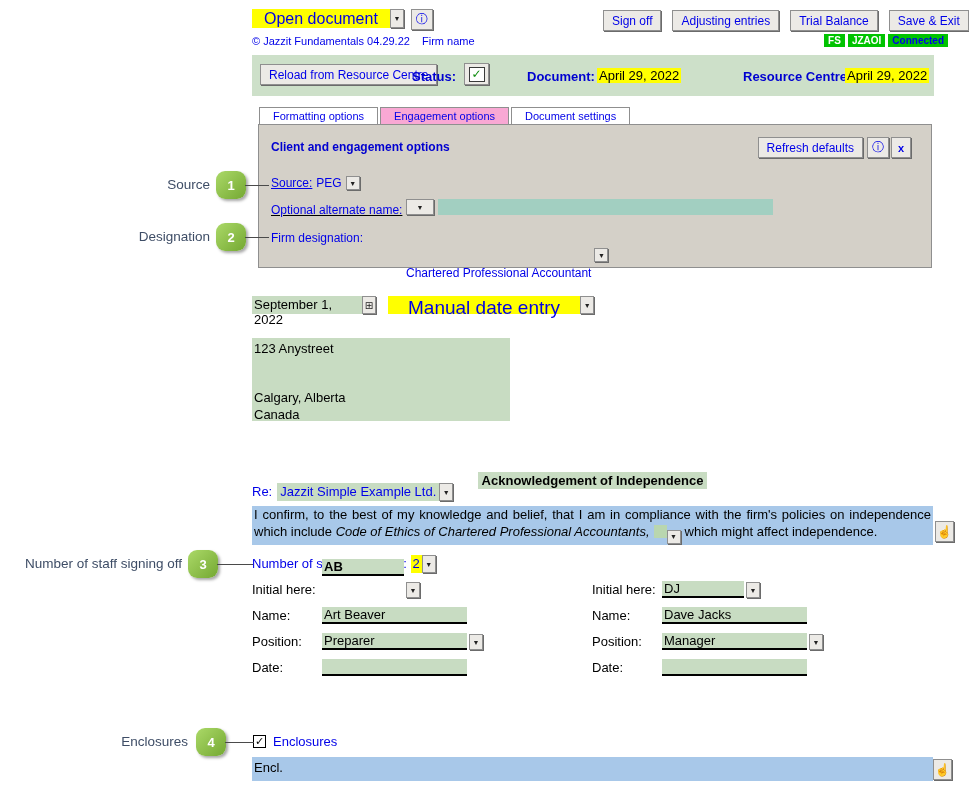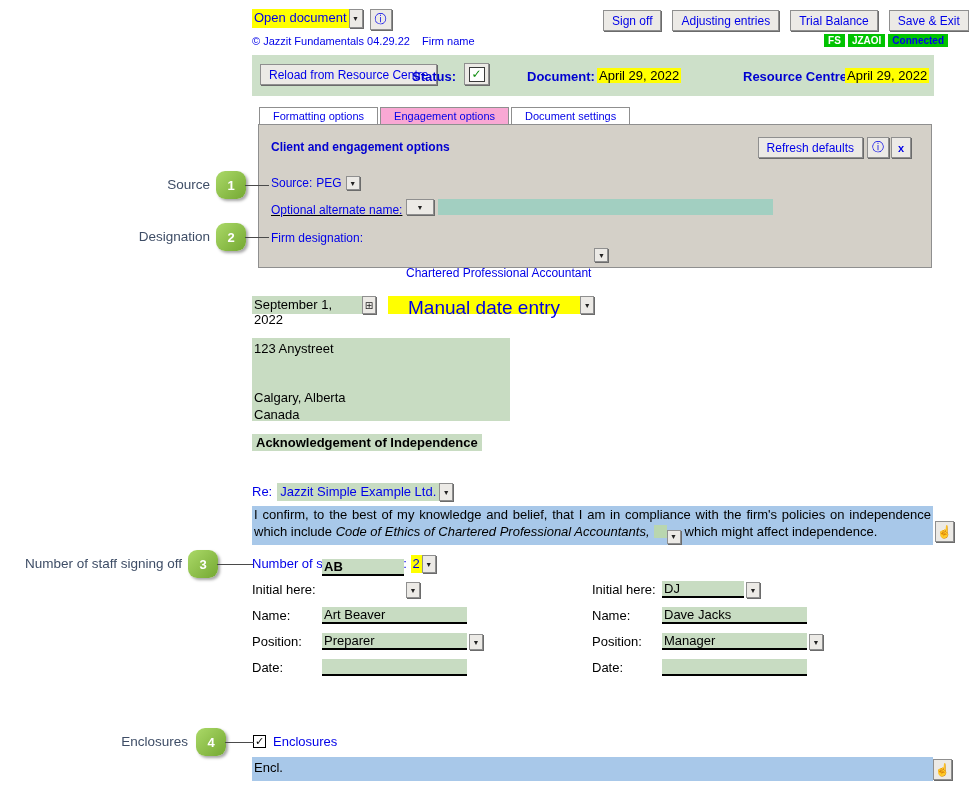--- a/index.html
+++ b/index.html
@@ -67,21 +67,21 @@
               background:#eceae6; border:1px solid #8f8f8f; box-shadow:1px 1px 0 #6b6b6b;
               color:#0000cc; font-size:12px; }
   .encl-bar { background:#a8c8e9; }
 </style>
 </head>
 <body>
 
 <div id="screen">
 
   <div class="abs" style="left:252px; top:9px; display:flex; align-items:stretch;">
-    <span class="hl-yellow blue" style="font-size:13px; padding:1px 2px; height:19px;">Open document</span>
+    <span class="hl-yellow blue" style="font-size:16px; padding:1px 12px; height:19px;">Open document</span>
     <span class="dd" style="height:19px;">▼</span>
     <span style="width:7px;"></span>
     <button class="btn icon-btn" style="height:21px;">ⓘ</button>
   </div>
 
   <div class="abs" style="left:603px; top:10px; display:flex; gap:11px;">
     <button class="btn">Sign off</button>
     <button class="btn">Adjusting entries</button>
     <button class="btn">Trial Balance</button>
     <button class="btn">Save &amp; Exit</button>
@@ -116,21 +116,21 @@
     <span class="tab">Document settings</span>
   </div>
 
   <div class="abs panel" style="left:258px; top:124px; width:674px; height:144px;">
     <span class="bold-blue" style="position:absolute; left:12px; top:15px; font-size:12px;">Client and engagement options</span>
     <button class="btn" style="position:absolute; right:68px; top:12px;">Refresh defaults</button>
     <button class="btn icon-btn" style="position:absolute; right:42px; top:12px;">ⓘ</button>
     <button class="btn icon-btn" style="position:absolute; right:20px; top:12px; color:#0000e8; font-weight:bold; font-size:11px;">x</button>
 
     <div style="position:absolute; left:12px; top:51px; display:flex; align-items:center; gap:4px;">
-      <span class="blue" style="font-size:12px;">Source:</span>
+      <span class="blue" style="font-size:12px;text-decoration:underline;">Source:</span>
       <span class="blue" style="font-size:12px;">PEG</span>
       <span class="dd" style="height:14px;">▼</span>
     </div>
 
     <div style="position:absolute; left:12px; top:77px;text-decoration:underline;">
       <span class="blue" style="font-size:12px;">Optional alternate name:</span>
     </div>
     <span class="dd dd-wide" style="position:absolute; left:147px; top:74px;">▼</span>
     <span style="position:absolute; left:179px; top:74px; width:335px; height:16px; background:#a2cfc1; font-size:12px;"></span>
 
@@ -168,21 +168,21 @@
   </div>
 
   <div class="abs field-green" style="left:252px; top:338px; width:258px; height:83px; padding-top:3px;">
     <div class="addr-line">123 Anystreet</div>
     <div class="addr-line"></div>
     <div class="addr-line"></div>
     <div class="addr-line">Calgary, Alberta</div>
     <div class="addr-line">Canada</div>
   </div>
 
-  <div class="abs" style="left:252px; top:435px; width:681px; text-align:left;">
+  <div class="abs" style="left:252px; top:473px; width:681px; text-align:center;">
     <span class="field-green" style="font-weight:bold; font-size:13px; padding:1px 4px;">Acknowledgement of Independence</span>
   </div>
 
   <div class="abs" style="left:252px; top:483px; display:flex; align-items:stretch;">
     <span class="blue" style="font-size:13px; padding:1px 0;">Re:</span>
     <span style="width:5px;"></span>
     <span class="field-green blue" style="font-size:13px; padding:1px 3px; height:18px;">Jazzit Simple Example Ltd.</span>
     <span class="dd" style="height:18px;">▼</span>
   </div>
 

